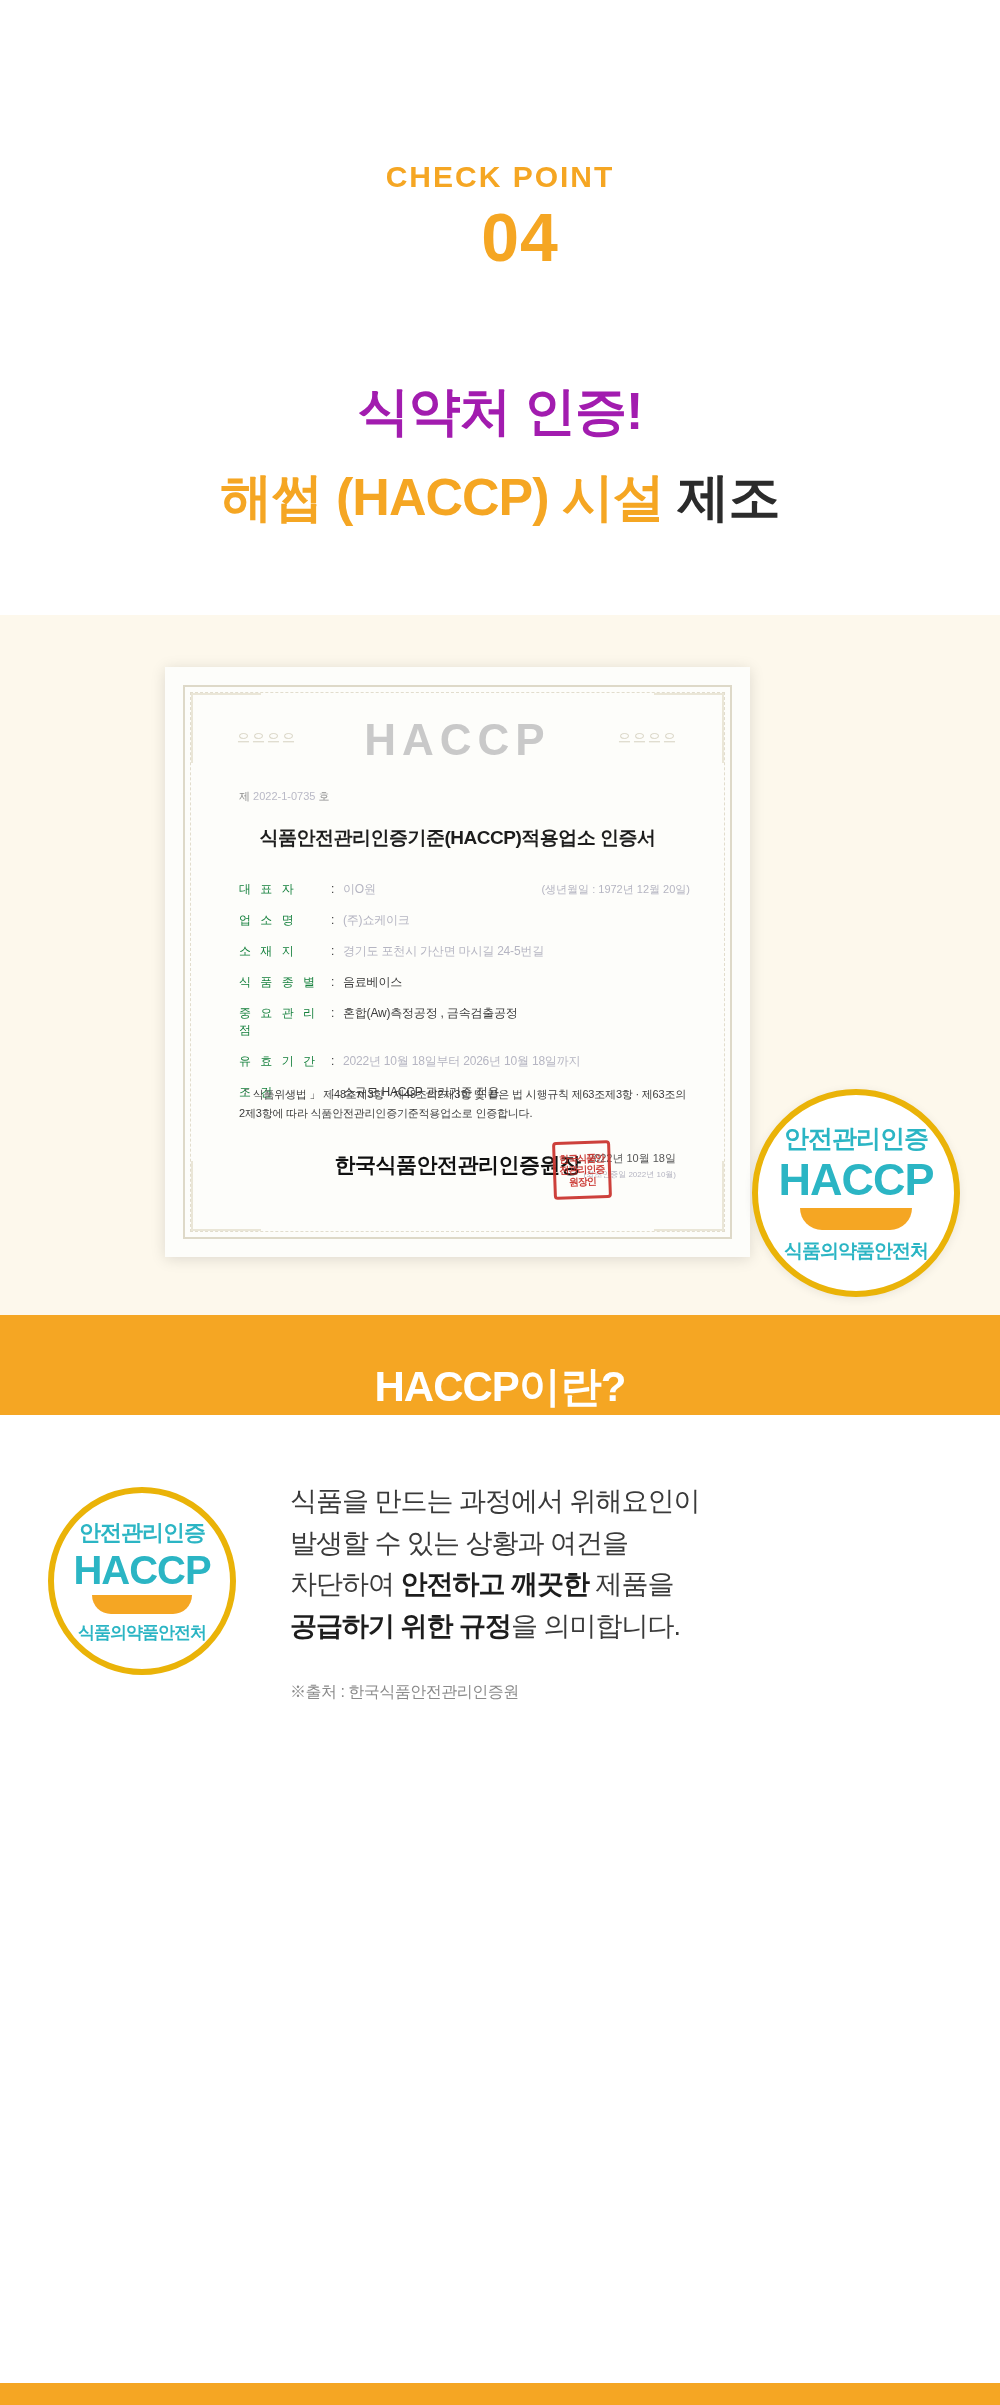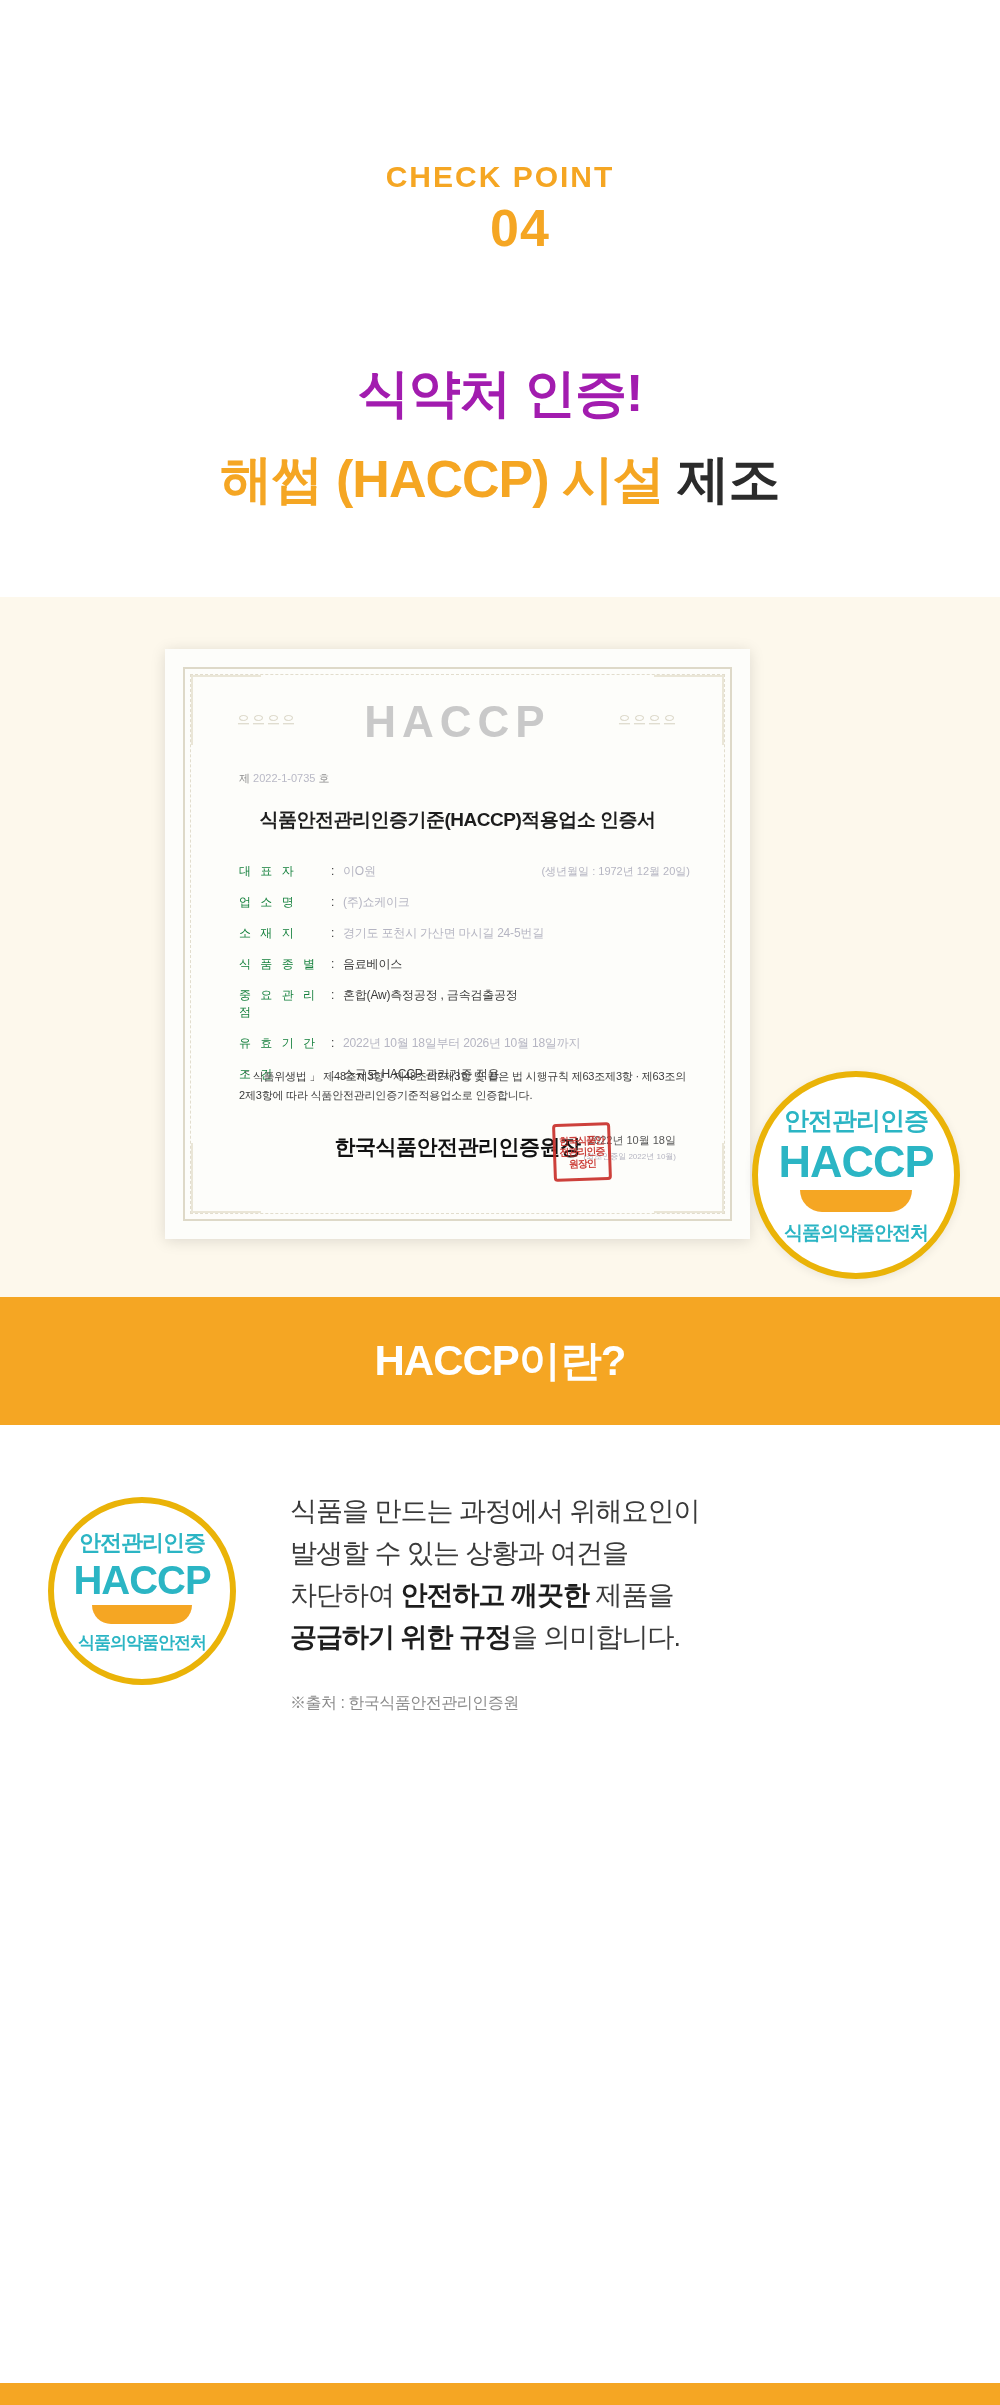--- a/index.html
+++ b/index.html
@@ -22,21 +22,21 @@
     padding-top: 160px;
     text-align: center;
   }
   .checkpoint-label {
     font-size: 30px;
     font-weight: bold;
     letter-spacing: 2px;
     color: #f5a623;
   }
   .checkpoint-number {
-    font-size: 52px;
+    font-size: 68px;
     font-weight: bold;
     color: #f5a623;
     line-height: 1.1;
     margin-top: 6px;
     letter-spacing: 1px;
     padding-left: 40px;
   }
   .headline-1 {
     margin-top: 102px;
     font-size: 52px;
@@ -248,23 +248,23 @@
     z-index: 5;
   }
   .emblem-big .e-top { font-size: 25px; }
   .emblem-big .e-main { font-size: 45px; margin-top: 2px; }
   .emblem-big .e-arc { width: 112px; height: 22px; margin-top: 6px; }
   .emblem-big .e-bottom { font-size: 19px; margin-top: 8px; }
 
   
   .orange-band {
     background: #f5a623;
-    height: 128px;
+    height: 100px;
     display: flex;
-    align-items: center;
+    align-items: flex-end;
     justify-content: center;
   }
   .orange-band .band-text {
     color: #ffffff;
     font-size: 42px;
     font-weight: bold;
     letter-spacing: -1px;
   }
 
   

